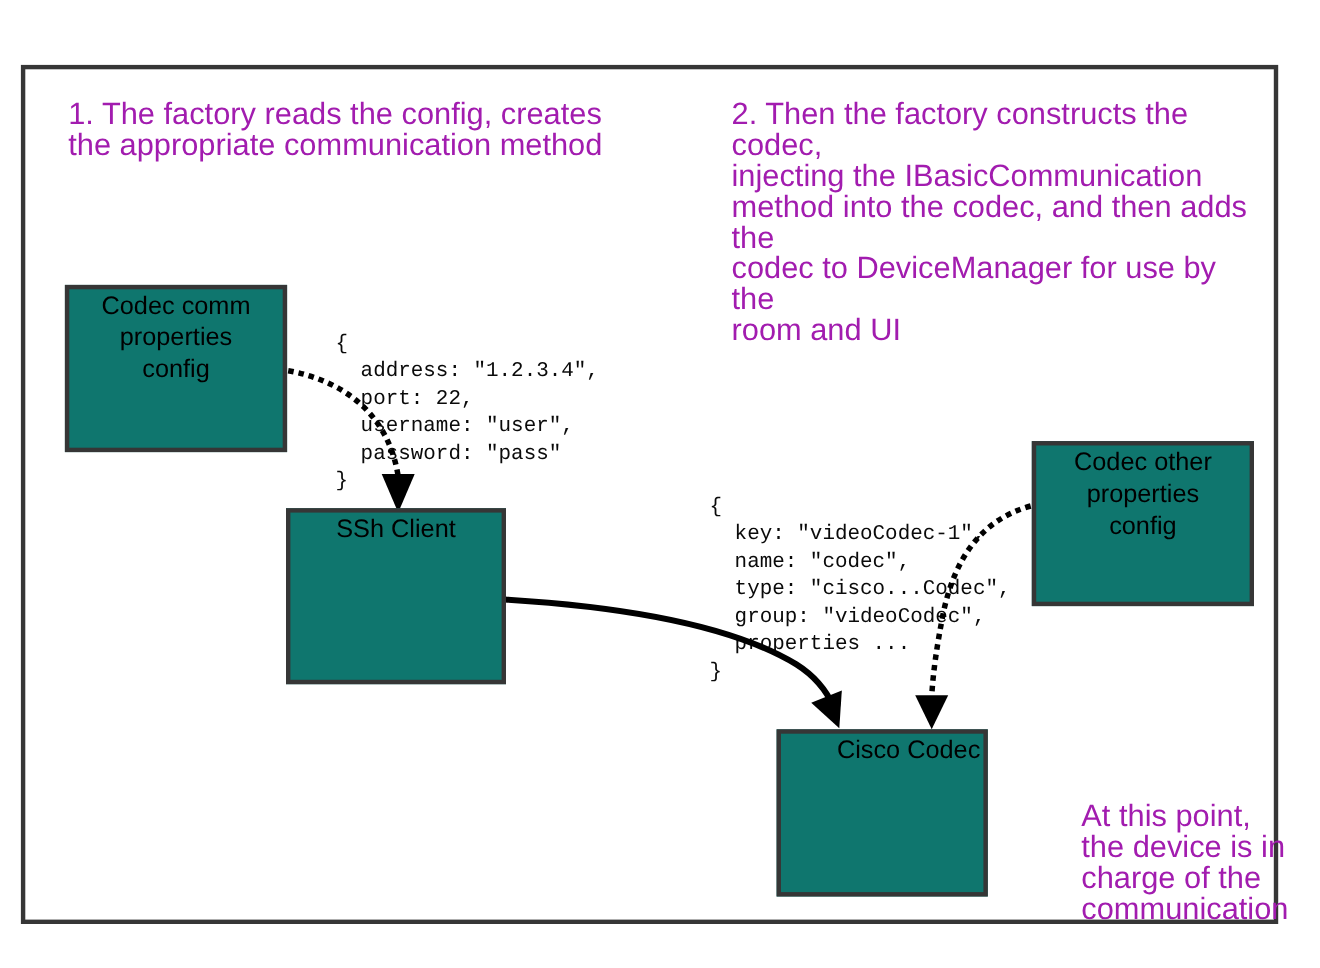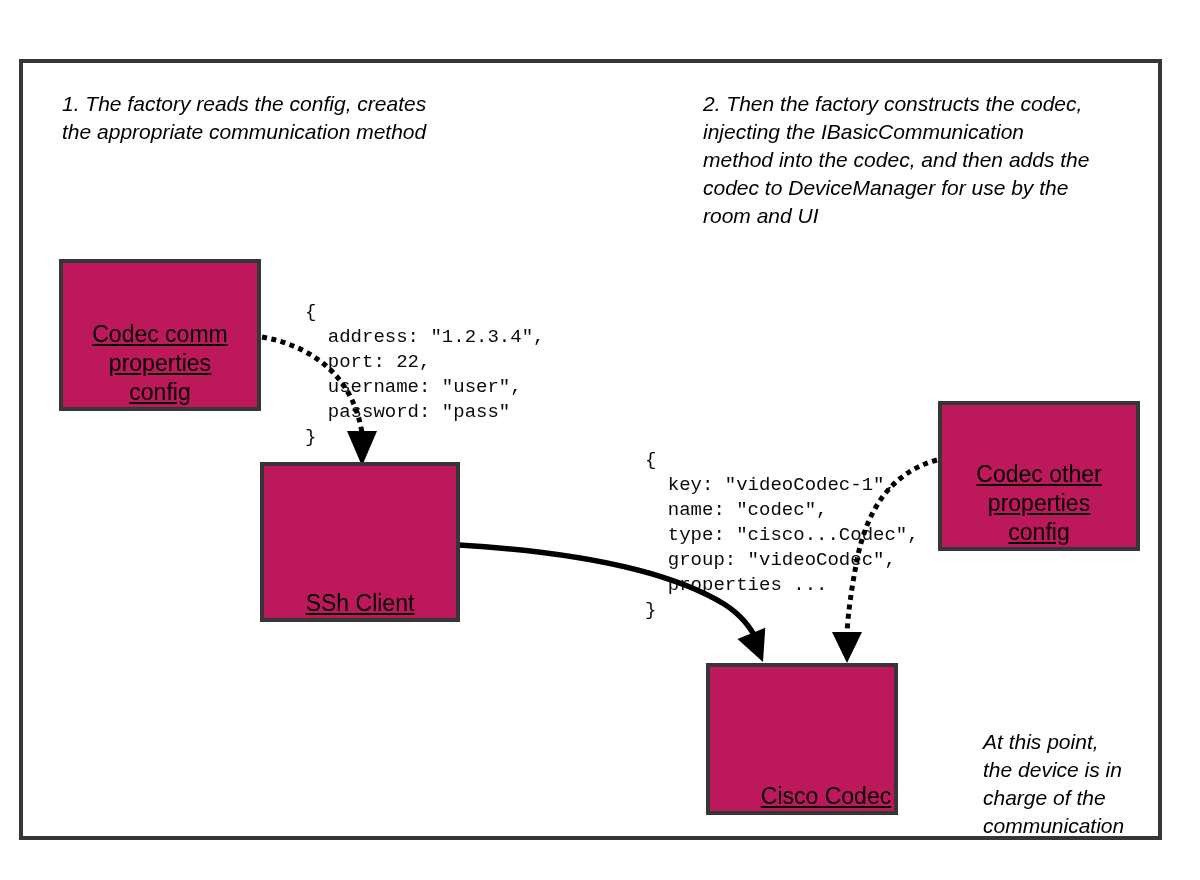--- a/index.html
+++ b/index.html
@@ -22,29 +22,28 @@
     top: 59px;
     width: 1143px;
     height: 781px;
     border: 4px solid #363636;
     box-sizing: border-box;
     background: #ffffff;
     z-index: 0;
   }
   .note {
     position: absolute;
-    font-size: 21px;
+    font-size: 28px;
     line-height: 28px;
     white-space: pre-line;
-    color: #000000;
+    color: #a21caf;
     z-index: 1;
-    font-style: italic;
   }
   #note-step1 { left: 62px;  top: 90px;  width: 520px; }
-  #note-step2 { left: 703px; top: 90px;  width: 470px; }
+  #note-step2 { left: 665px; top: 90px;  width: 470px; }
   #note-result { left: 983px; top: 684px; width: 220px; margin-top: 44px; }
   .code {
     position: absolute;
     margin: 0;
     font-family: "Liberation Mono", "DejaVu Sans Mono", monospace;
     font-size: 19px;
     line-height: 25px;
     white-space: pre;
     color: #0a0a0a;
     z-index: 1;
@@ -54,30 +53,29 @@
   .arrows {
     position: absolute;
     left: 0;
     top: 0;
     z-index: 2;
   }
   .box {
     position: absolute;
     border: 4px solid #363636;
     box-sizing: border-box;
-    background: #be185d;
+    background: #0f766e;
     display: flex;
-    align-items: flex-end;
+    align-items: flex-start;
     justify-content: center;
     text-align: center;
     font-size: 23px;
     line-height: 29px;
     white-space: pre-line;
     z-index: 3;
-    text-decoration: underline;
   }
   #box-codec-comm-config  { left: 59px;  top: 259px; width: 202px; height: 152px; }
   #box-ssh-client         { left: 260px; top: 462px; width: 200px; height: 160px; }
   #box-codec-other-config { left: 938px; top: 385px; width: 202px; height: 150px; margin-top: 16px; }
   #box-cisco-codec        { left: 706px; top: 663px; width: 192px; height: 152px; padding-left: 48px; }
 </style>
 </head>
 <body>
 
 <div id="canvas">

